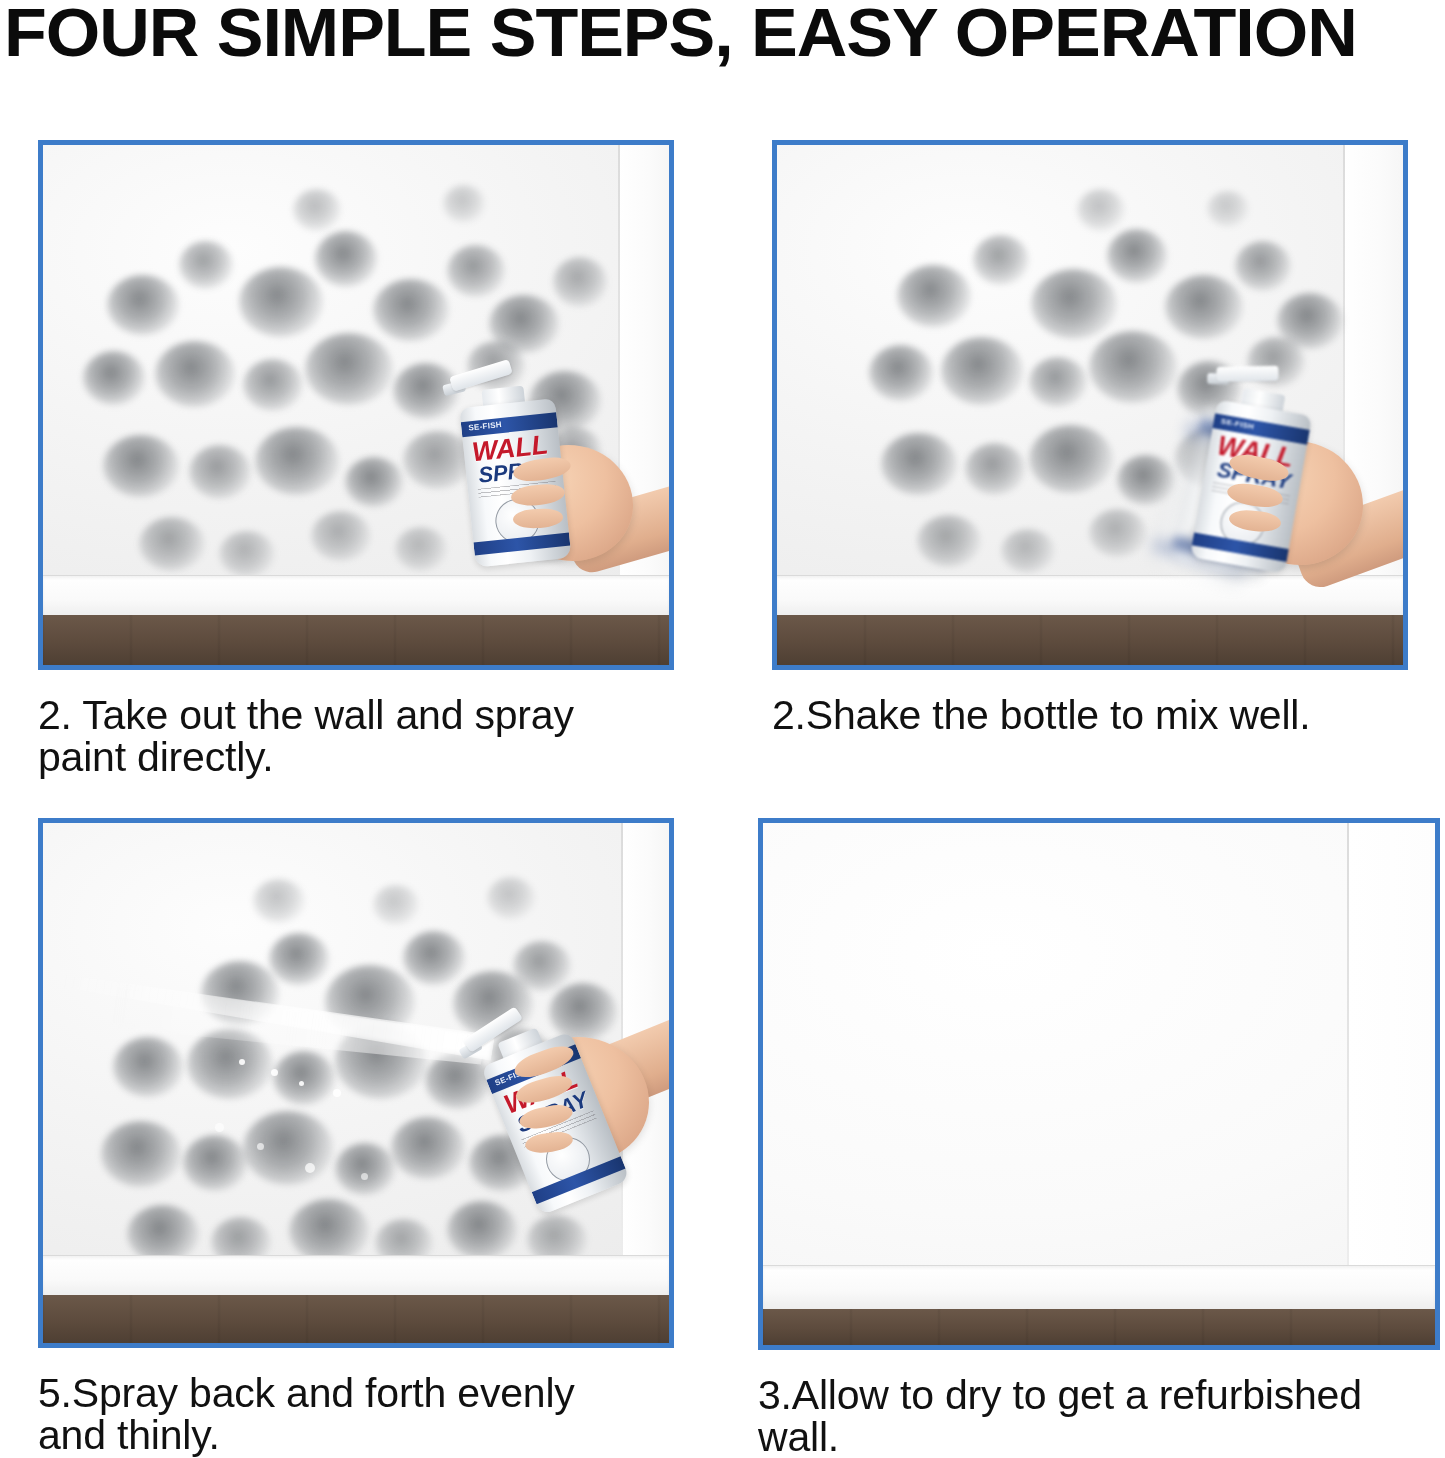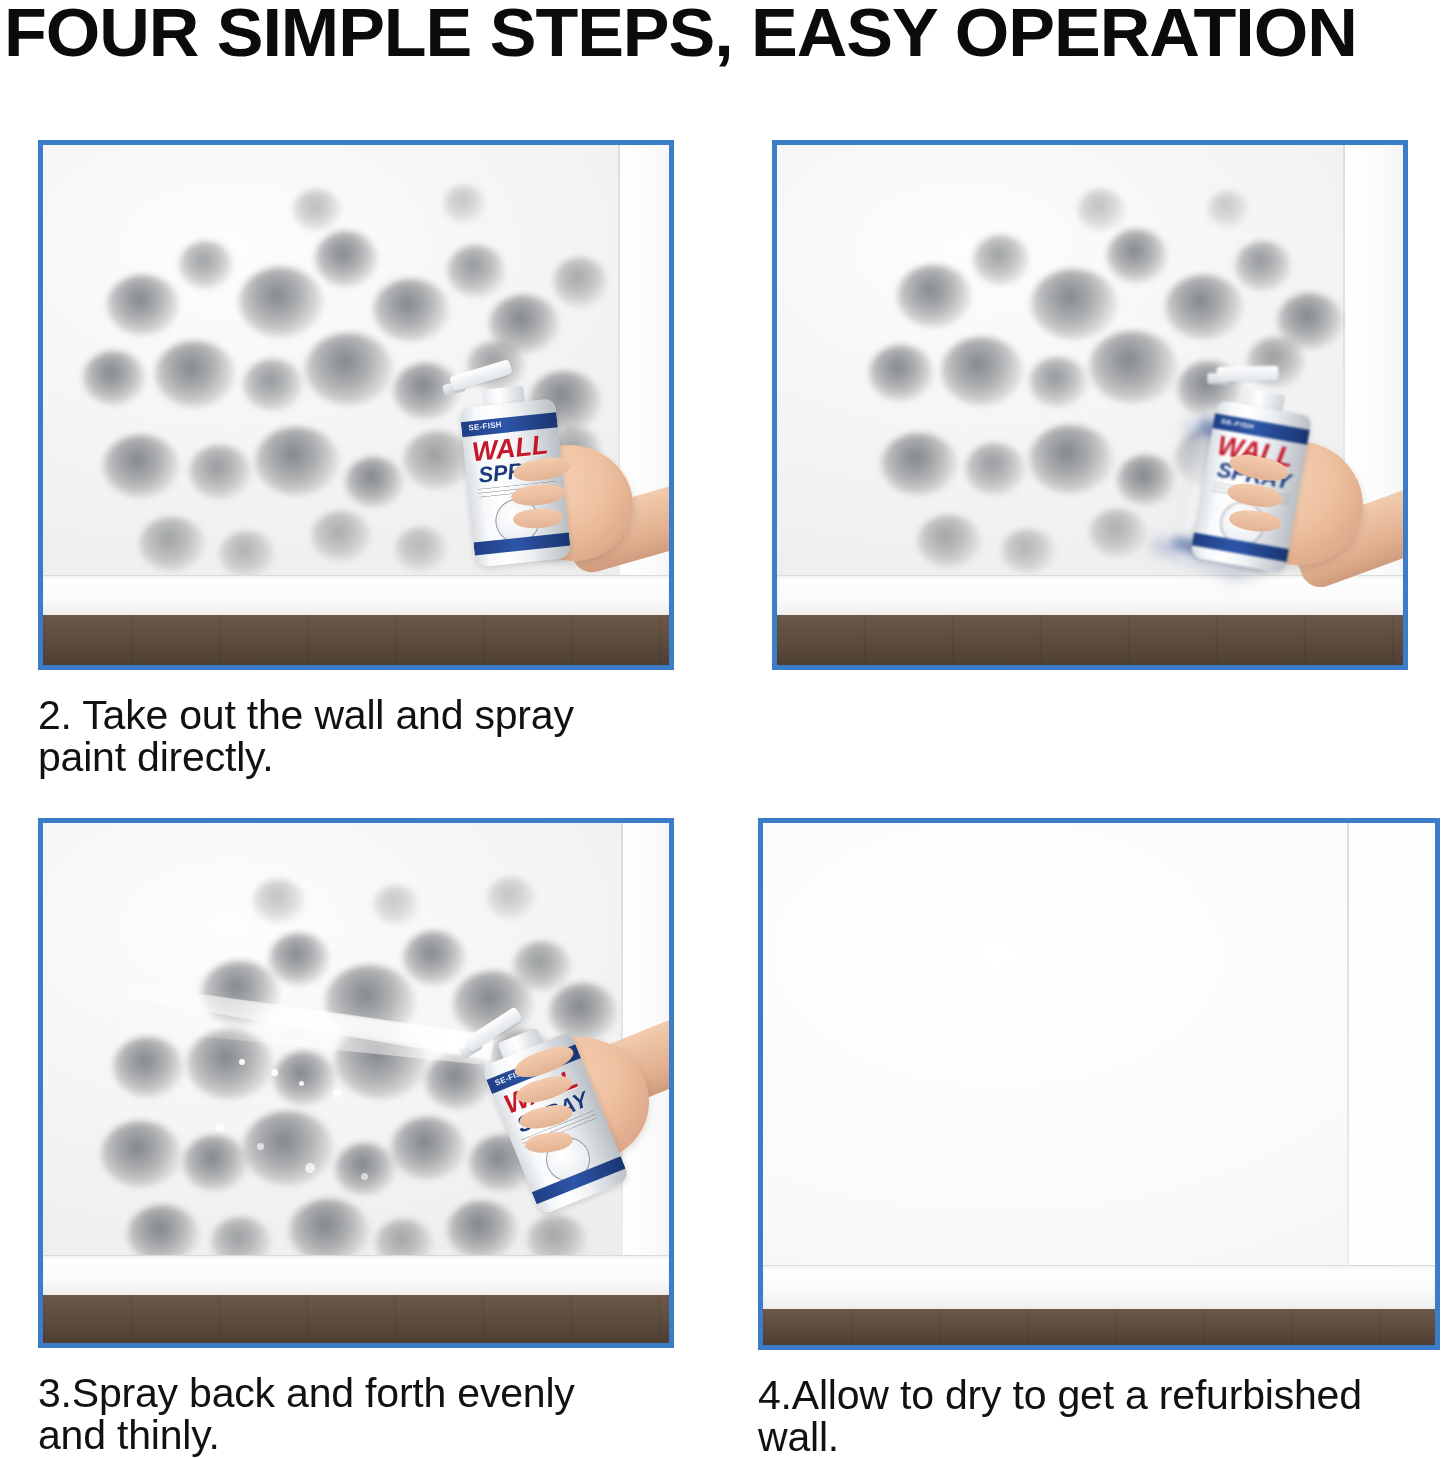--- a/index.html
+++ b/index.html
@@ -399,20 +399,21 @@
             <div class="lbl-circle"></div>
             <div class="band-bottom"></div>
           </div>
         </div>
 
         <div class="finger" style="left:452px;top:312px;width:60px;height:22px;transform:rotate(12deg);"></div>
         <div class="finger" style="left:450px;top:340px;width:56px;height:21px;transform:rotate(9deg);"></div>
         <div class="finger" style="left:452px;top:366px;width:52px;height:20px;transform:rotate(6deg);"></div>
       </div>
     </div>
+    <div class="caption">2.Shake the bottle to mix well.</div>
   </div>
 
   <div class="cell c3">
     <div class="photo">
       <div class="scene persp">
         <div class="wall-main"></div>
         <div class="wall-side" style="left:578px;right:0;"></div>
         <div class="corner-line" style="left:578px;"></div>
 
         <div class="mold">
@@ -485,31 +486,31 @@
             <div class="band-bottom"></div>
           </div>
         </div>
 
         <div class="finger" style="left:470px;top:228px;width:62px;height:22px;transform:rotate(-20deg);"></div>
         <div class="finger" style="left:472px;top:256px;width:58px;height:21px;transform:rotate(-16deg);"></div>
         <div class="finger" style="left:476px;top:284px;width:54px;height:20px;transform:rotate(-12deg);"></div>
         <div class="finger" style="left:482px;top:310px;width:48px;height:19px;transform:rotate(-8deg);"></div>
       </div>
     </div>
-    <div class="caption">3.Spray back and forth evenly
+    <div class="caption">5.Spray back and forth evenly
 and thinly.</div>
   </div>
 
   <div class="cell c4">
     <div class="photo tall">
       <div class="scene persp">
         <div class="wall-main" style="background:radial-gradient(130% 100% at 35% 25%, #ffffff 0%, #fafafa 50%, #f1f1f1 100%);"></div>
         <div class="wall-side" style="left:584px;right:0;background:linear-gradient(to right,#ffffff,#fdfdfd);"></div>
         <div class="corner-line" style="left:584px;"></div>
         <div class="baseboard" style="top:442px;height:44px;"></div>
         <div class="floor" style="top:486px;"></div>
       </div>
     </div>
-    <div class="caption">4.Allow to dry to get a refurbished
+    <div class="caption">3.Allow to dry to get a refurbished
 wall.</div>
   </div>
 
 </div>
 
 </body></html>

